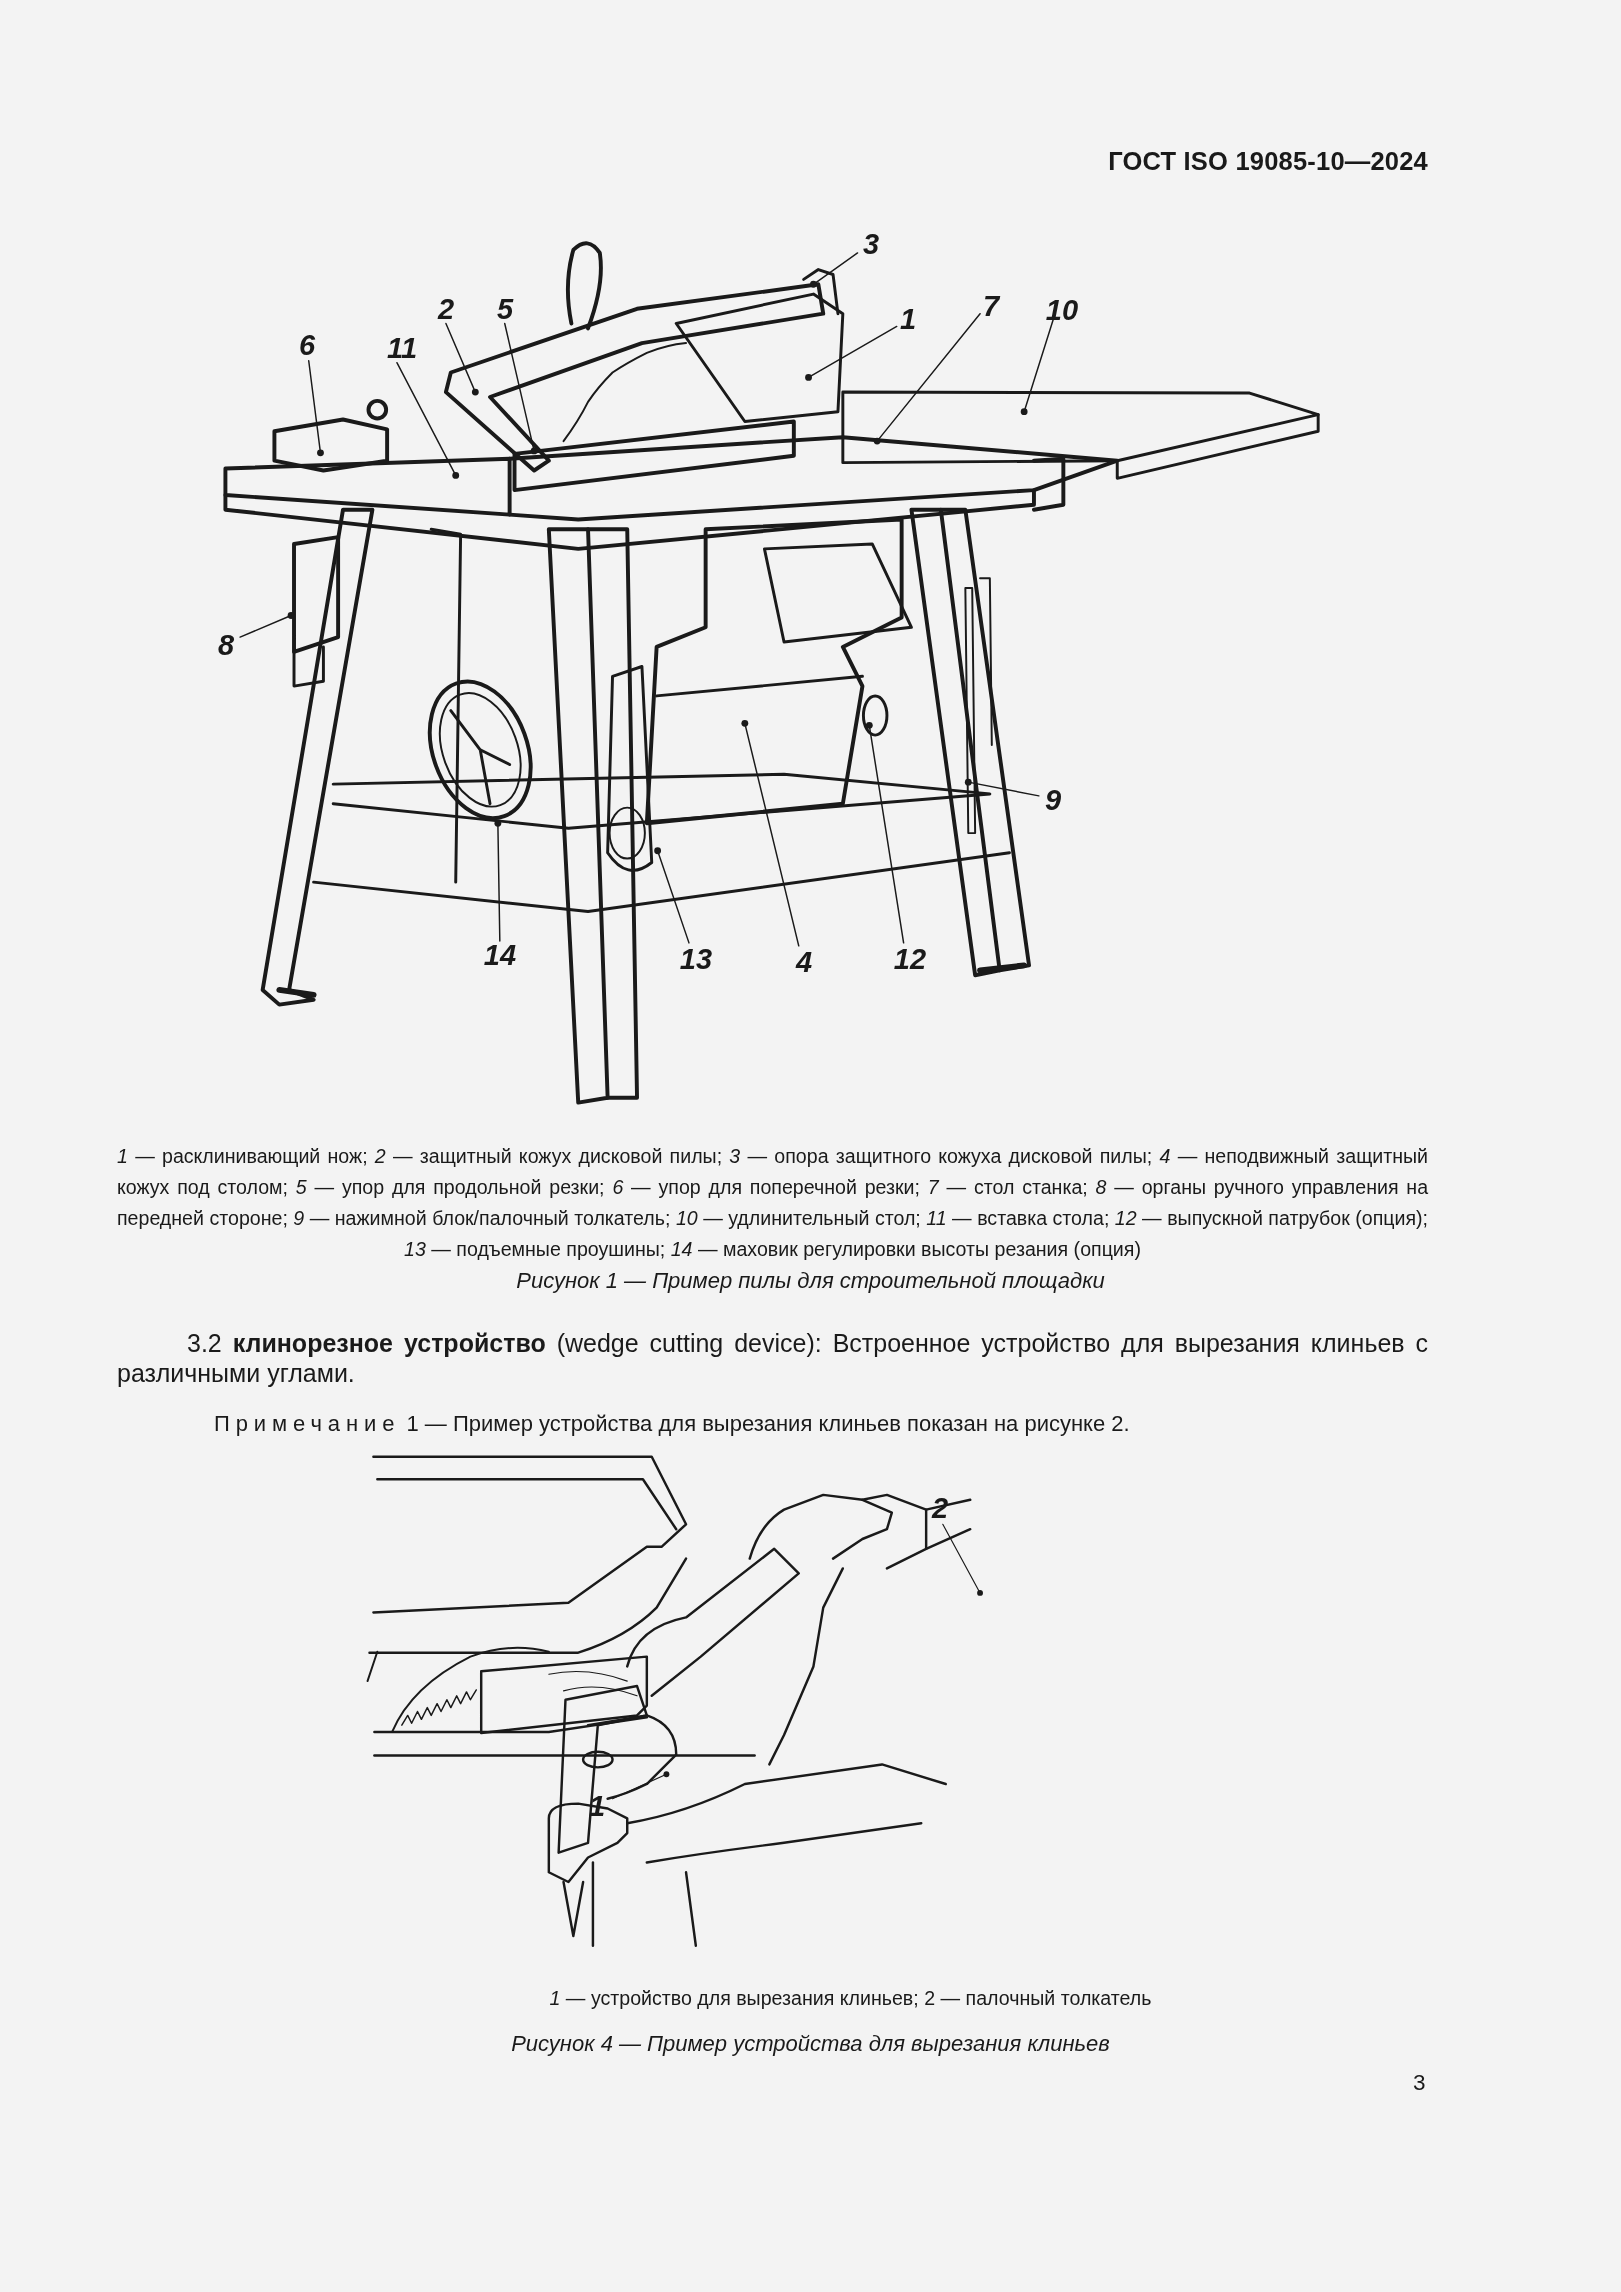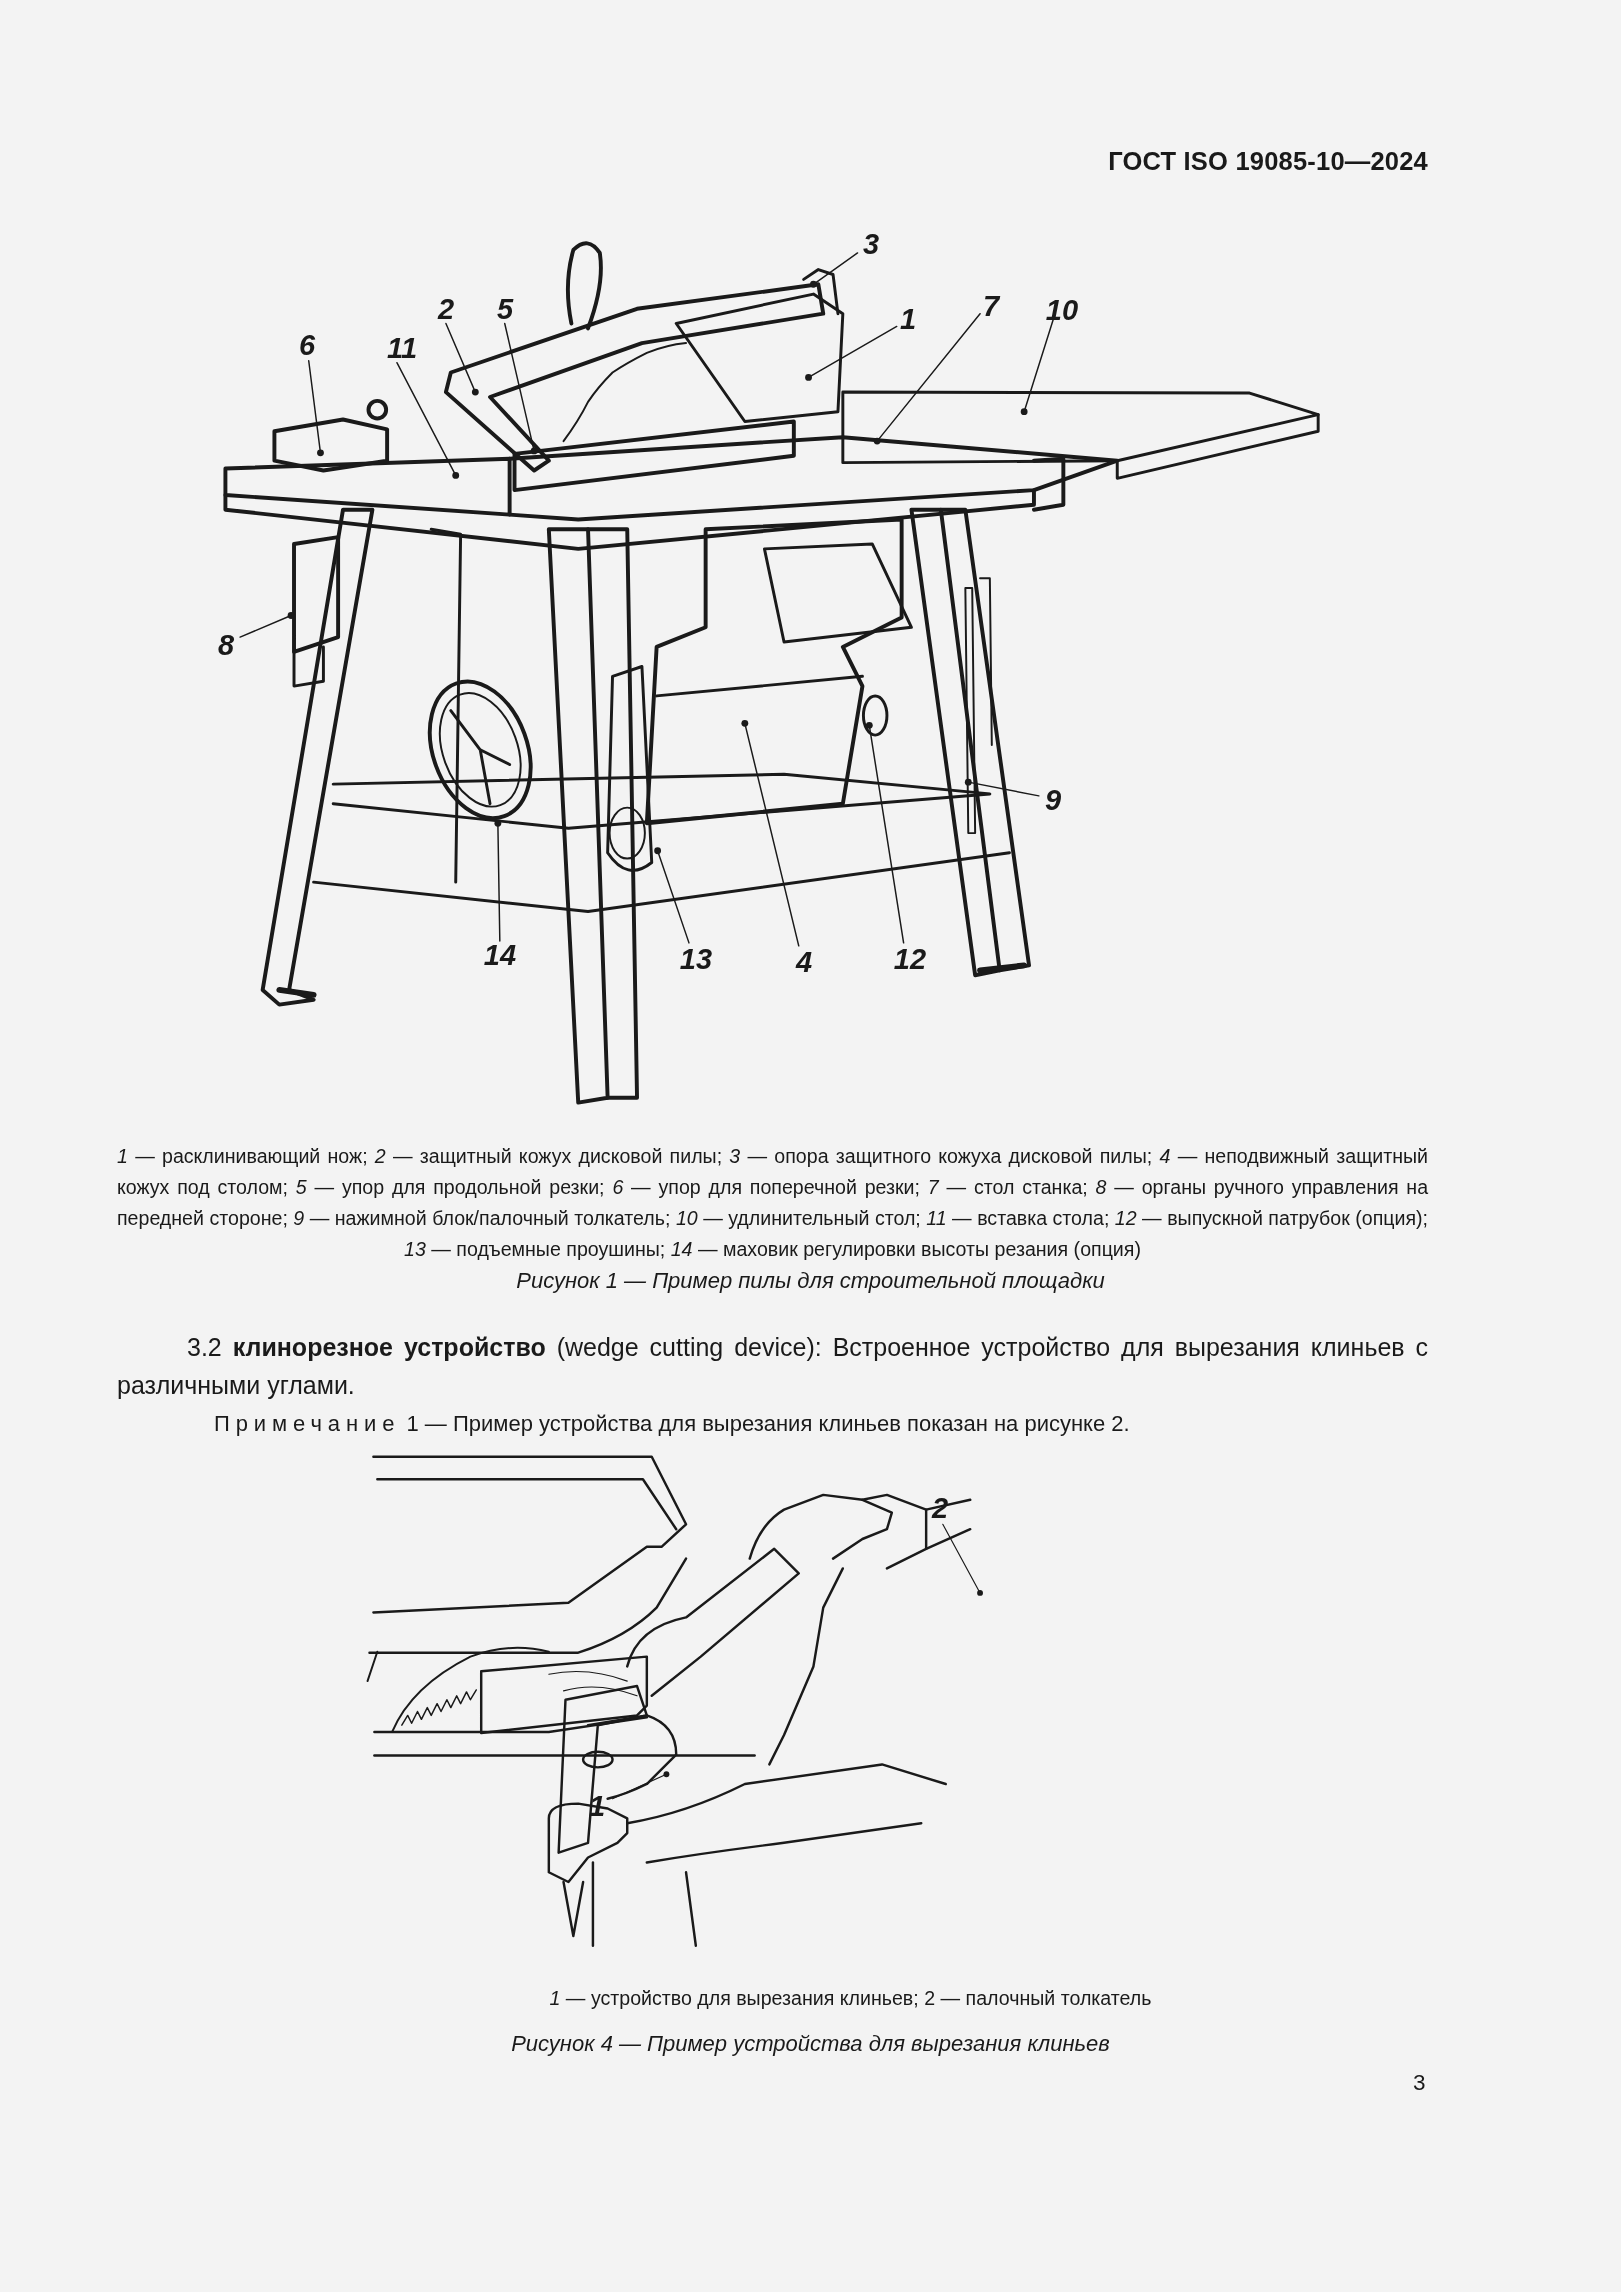--- a/index.html
+++ b/index.html
@@ -5,21 +5,21 @@
   html, body { margin:0; padding:0; }
   body { width:1621px; height:2293px; background:#f3f3f3; position:relative; overflow:hidden;
          font-family:"Liberation Sans", sans-serif; color:#1a1a1a; }
   .abs { position:absolute; }
   .header { right:193px; top:147px; font-weight:bold; font-size:25.5px; letter-spacing:0.2px;text-align:right; }
   svg.fig { position:absolute; left:0; top:0; }
   .callout { position:absolute; font-style:italic; font-weight:bold; font-size:29px; transform:translate(-50%,-50%); }
   .legend { left:117px; width:1311px; top:1141px; font-size:19.6px; line-height:31px; text-align:justify; text-align-last:center; }
   .legend i { font-style:italic; }
   .fig-title { left:0; width:1621px; text-align:center; font-size:22px;font-style:italic; }
-  .para { left:117px; width:1311px; font-size:25px; line-height:38px; text-align:justify; }
+  .para { left:117px; width:1311px; font-size:25px; line-height:30px; text-align:justify; }
   .para .indent { display:inline-block; width:70px; }
   .para b { font-weight:bold; }
   .note { left:186px; font-size:22px; top:1411px;margin-left:28px; }
   .note .spaced { letter-spacing:5.9px; }
   .legend2 { left:0; width:1621px; text-align:center; font-size:19.6px; top:1987px;padding-left:40px; }
   .pagenum { left:1413px; top:2070px; font-size:22.5px; }
 </style>
 </head>
 <body>
 

